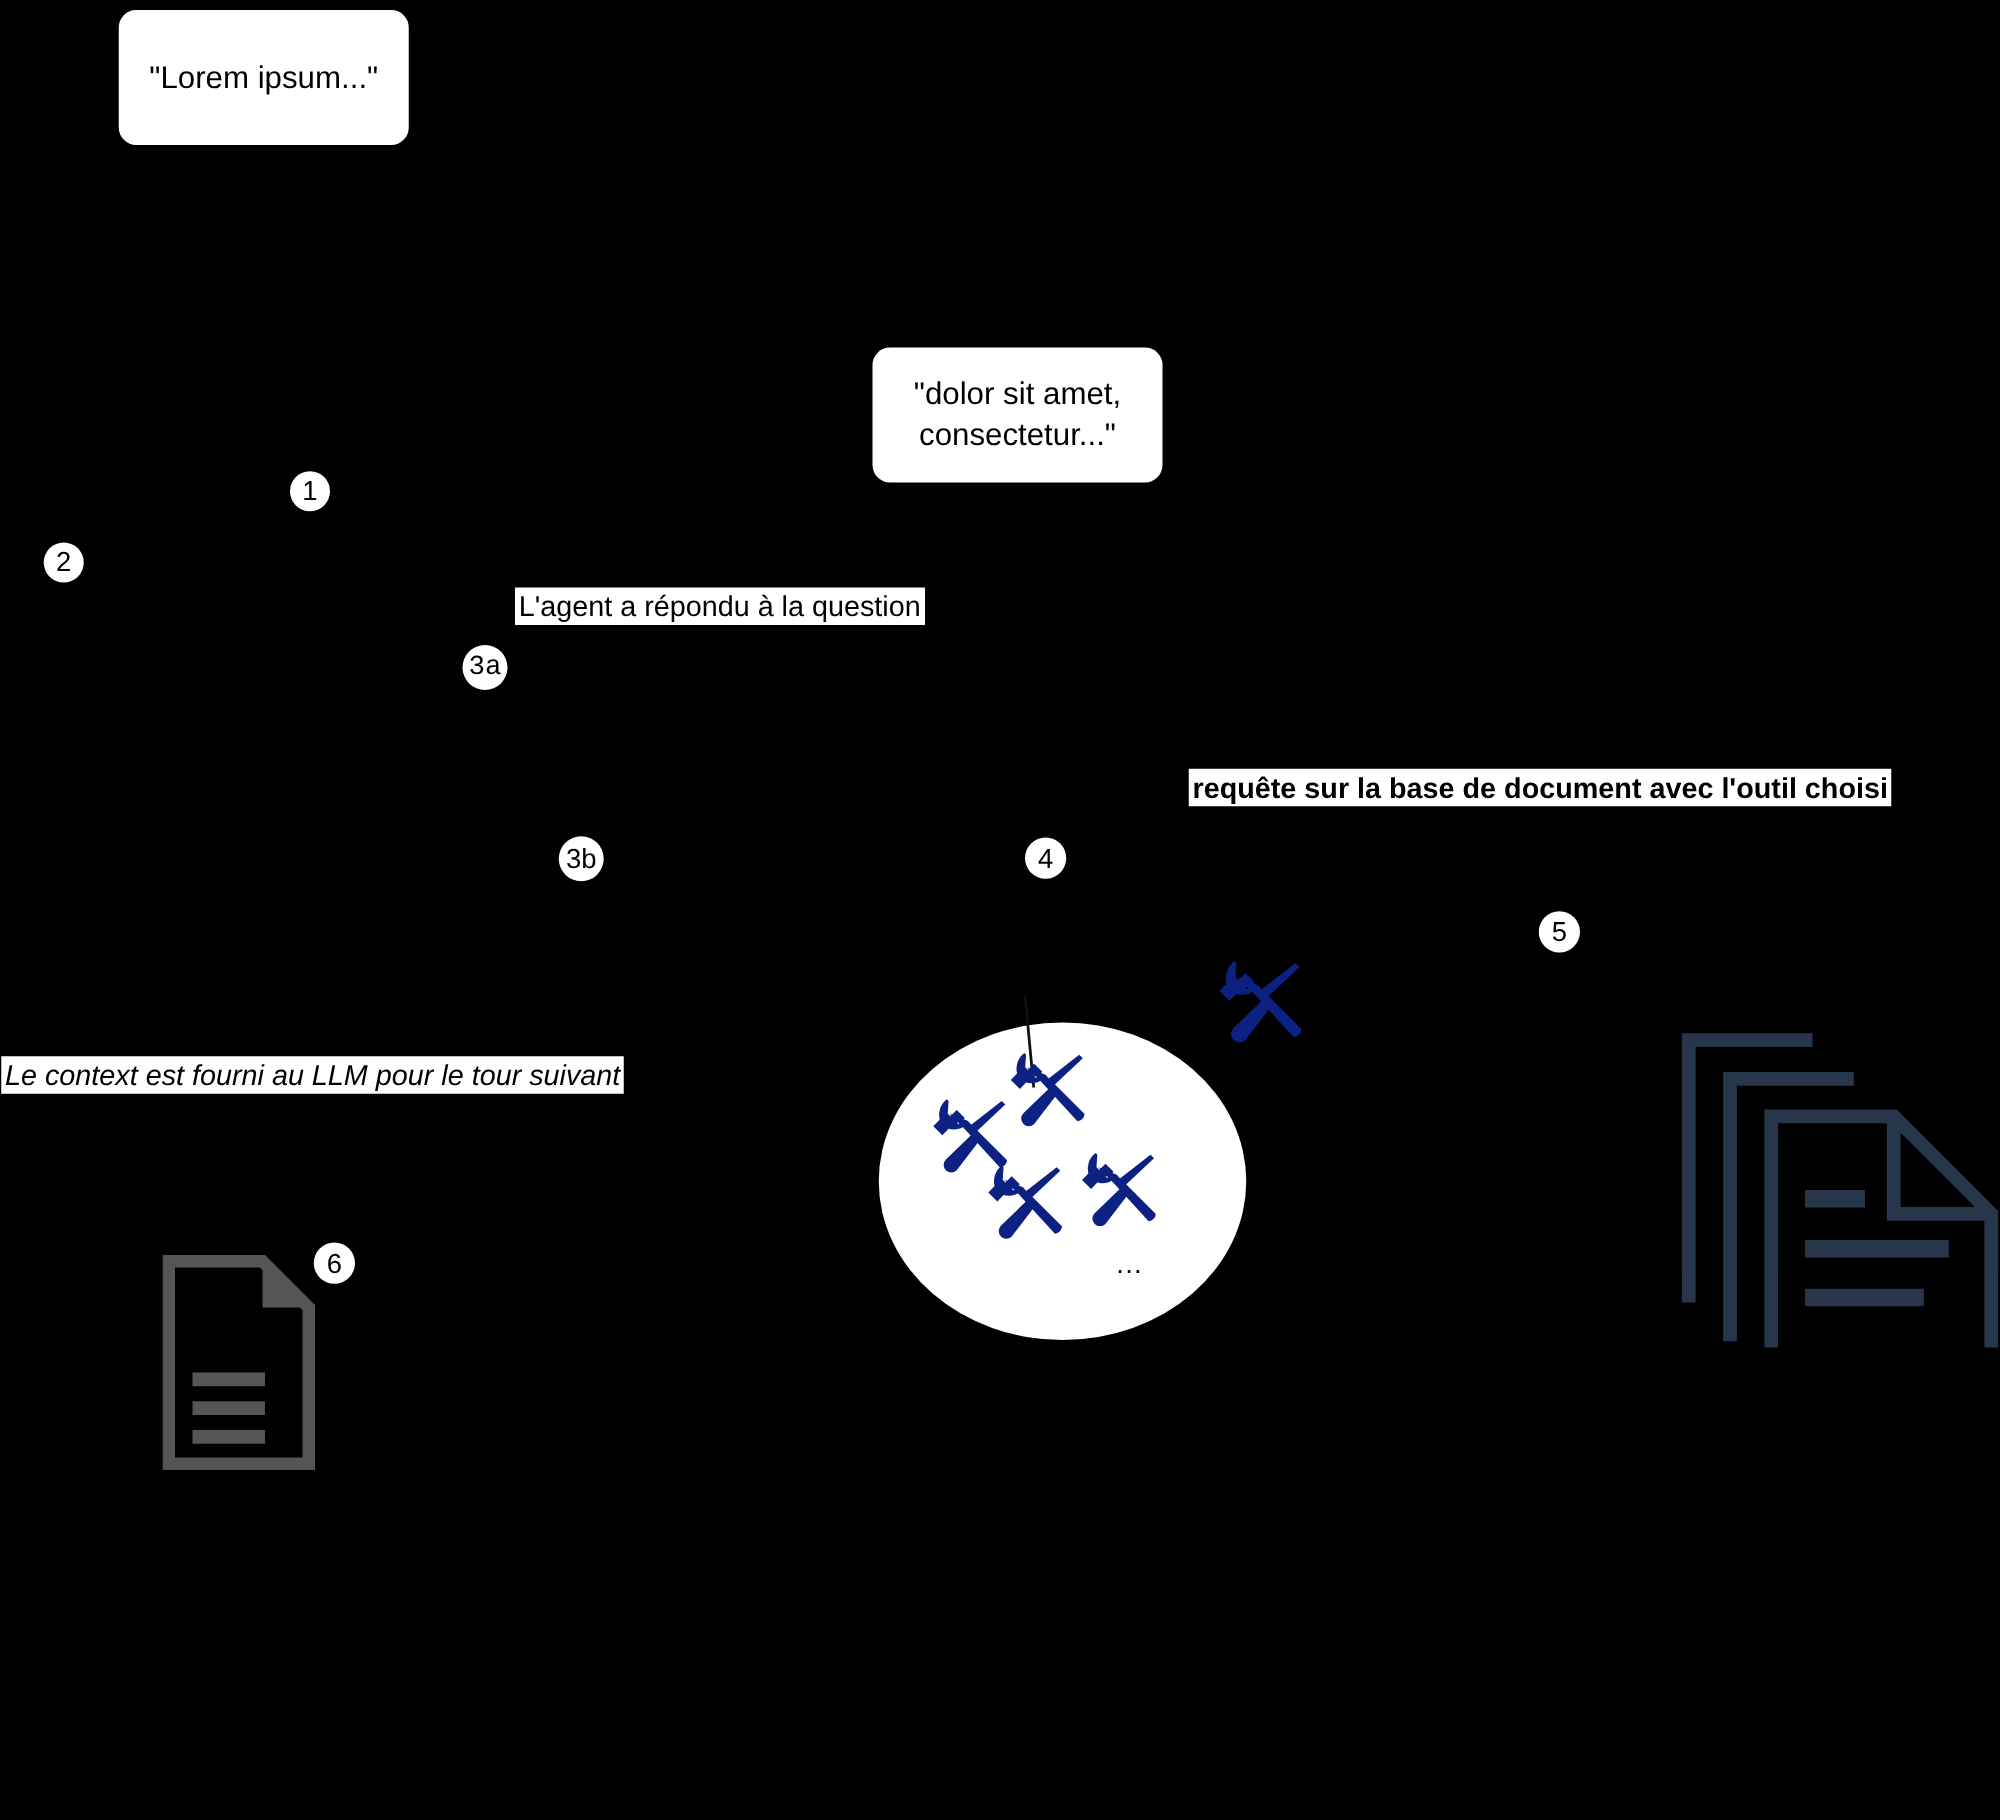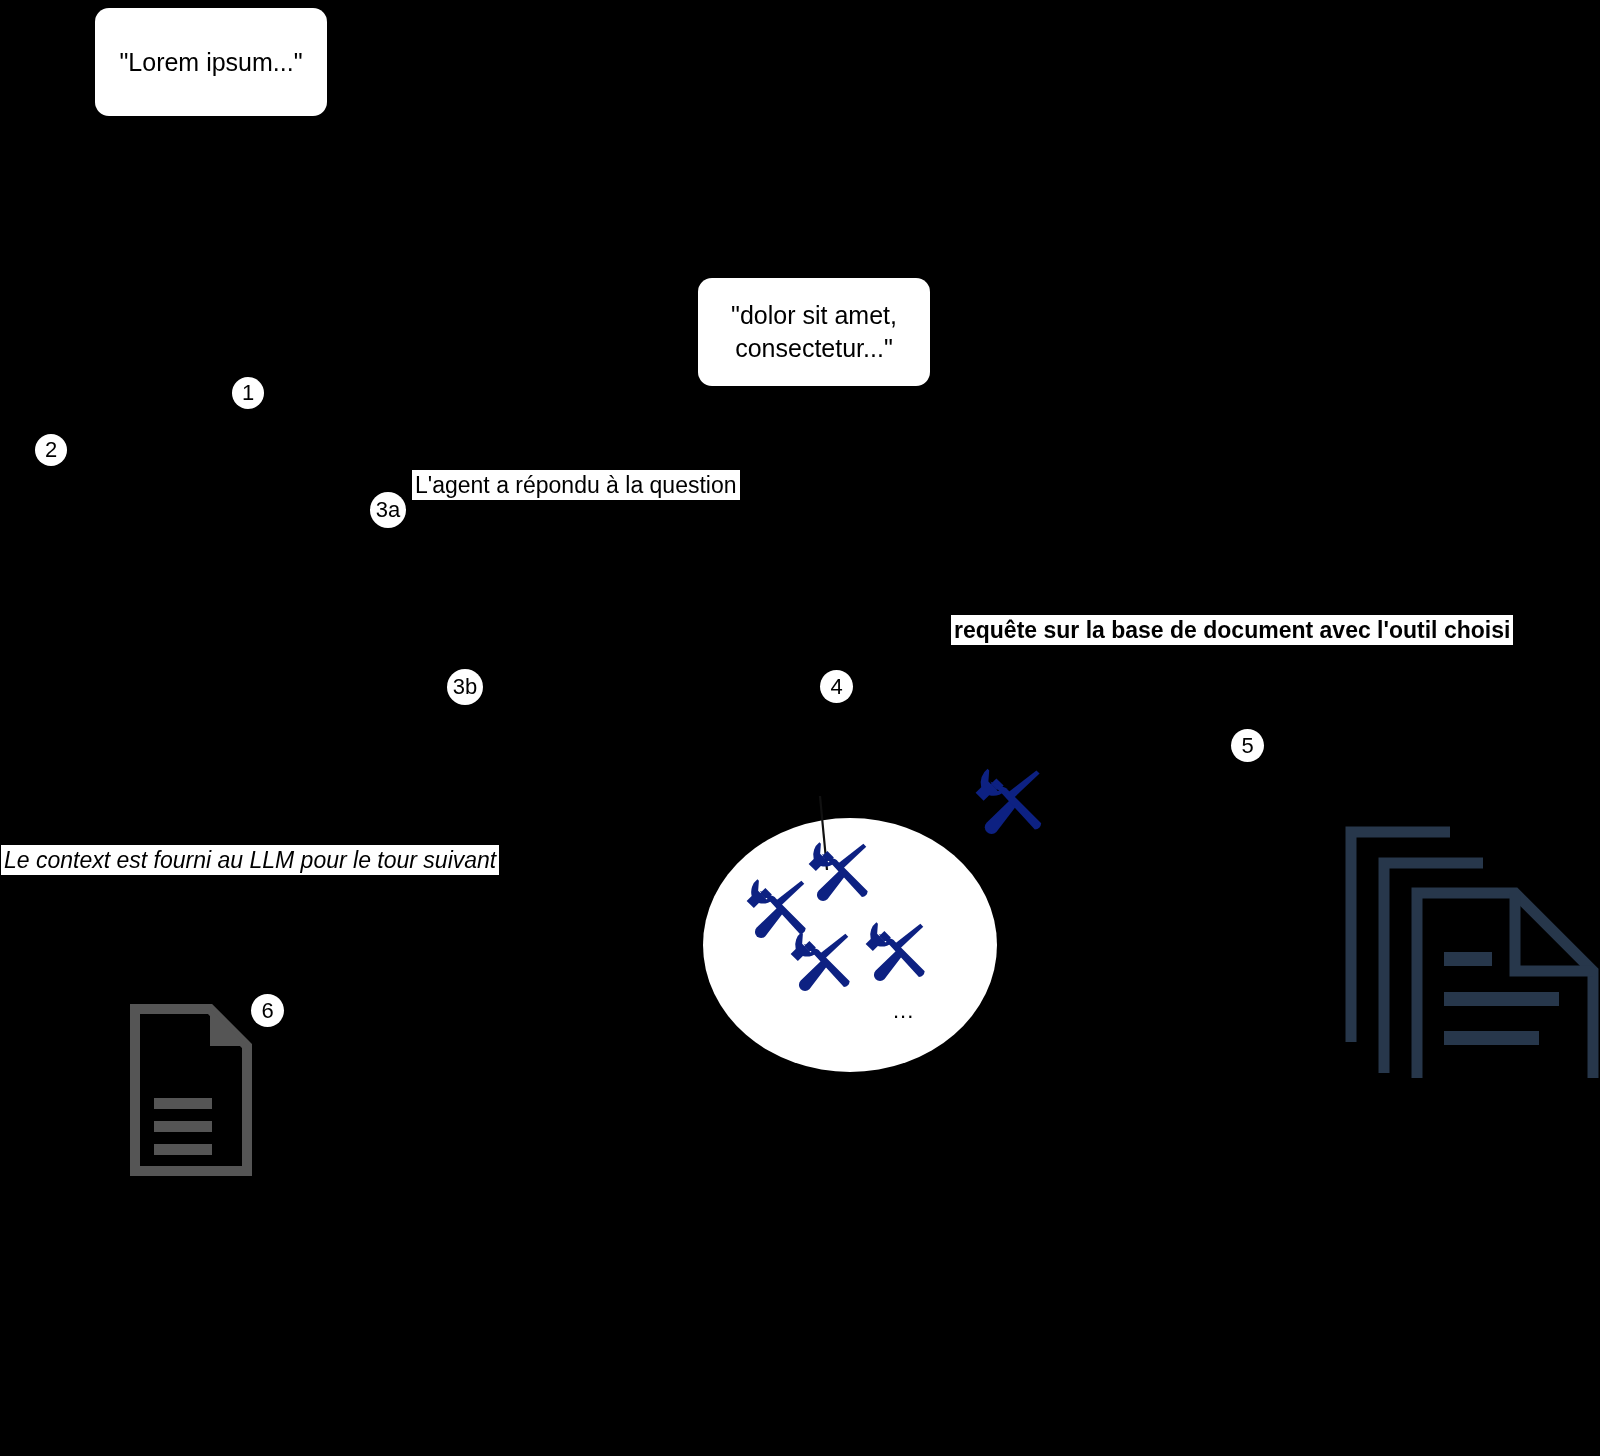--- a/index.html
+++ b/index.html
@@ -105,21 +105,21 @@
   </div>
 
   <div class="badge" style="left:232px; top:377px; width:32px; height:32px;">
     <span>1</span>
   </div>
 
   <div class="badge" style="left:35px; top:434px; width:32px; height:32px;">
     <span>2</span>
   </div>
 
-  <div class="badge" style="left:370px; top:492px; width:36px; height:36px;">
+  <div class="badge" style="left:370px; top:516px; width:36px; height:36px;font-family:Liberation Mono, monospace;">
     <span>3a</span>
   </div>
 
   <div class="badge" style="left:427px; top:669px; width:36px; height:36px;margin-left:20px;">
     <span>3b</span>
   </div>
 
   <div class="badge" style="left:820px; top:670px; width:33px; height:33px;">
     <span>4</span>
   </div>

